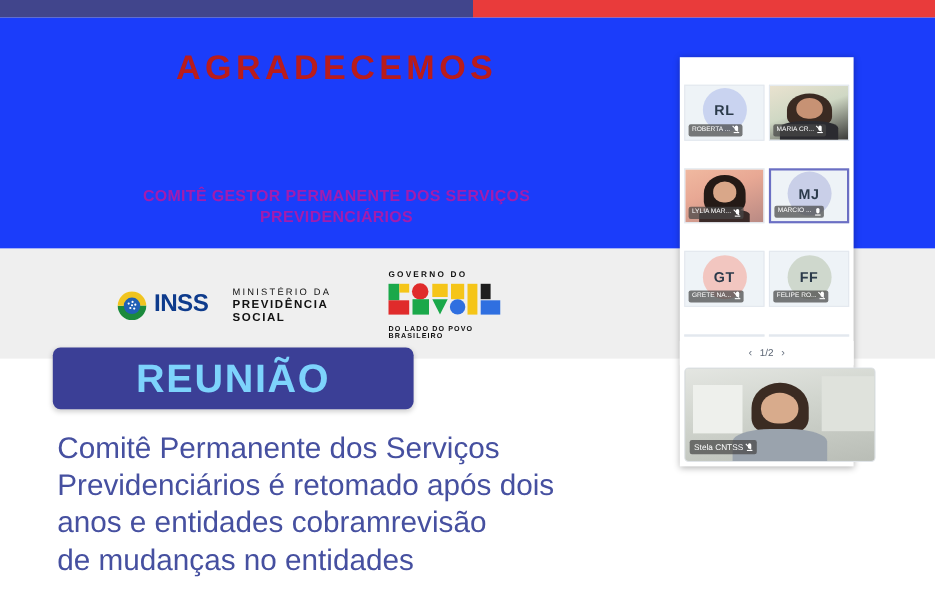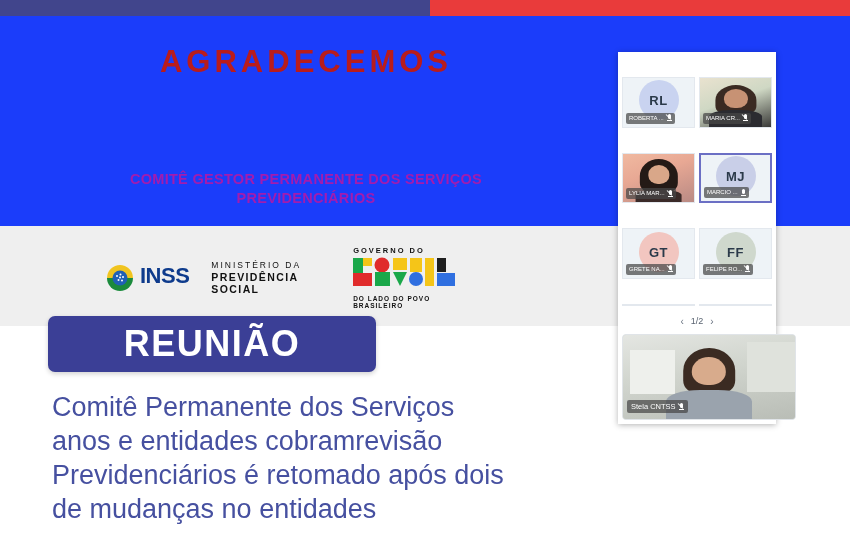--- a/index.html
+++ b/index.html
@@ -56,21 +56,21 @@
 
   
   .badge{
     position:absolute;left:48px;top:316px;
     width:328px;height:56px;
     background:#3b3f96;border-radius:7px;
     display:flex;align-items:center;justify-content:center;
     box-shadow:0 2px 5px rgba(0,0,0,.18);
   }
   .badge span{
-    color:#ffffff;font-size:36px;font-weight:bold;letter-spacing:1.5px;text-align:right;
+    color:#7dd3fc;font-size:36px;font-weight:bold;letter-spacing:1.5px;text-align:right;
   }
 
   
   .headline{
     position:absolute;left:52px;top:390px;width:570px;
     color:#4650a0;font-size:27px;line-height:34px;font-weight:normal;
   }
 
   
   .vc{
@@ -213,22 +213,22 @@
       <div class="gv-bot">DO LADO DO POVO BRASILEIRO</div>
     </div>
   </div>
 
   <div class="badge">
     <span>REUNIÃO</span>
   </div>
 
   <div class="headline">
     <div>Comitê Permanente dos Serviços</div>
+    <div>Previdenciários é retomado após dois</div>
     <div>anos e entidades cobramrevisão</div>
-    <div>Previdenciários é retomado após dois</div>
     <div>de mudanças no entidades</div>
   </div>
 
   <div class="vc">
 
     <div class="vc-grid">
 
       <div class="tile">
         <div class="blob" style="background:#c9d3f0;"></div>
         <div class="initials">RL</div>

